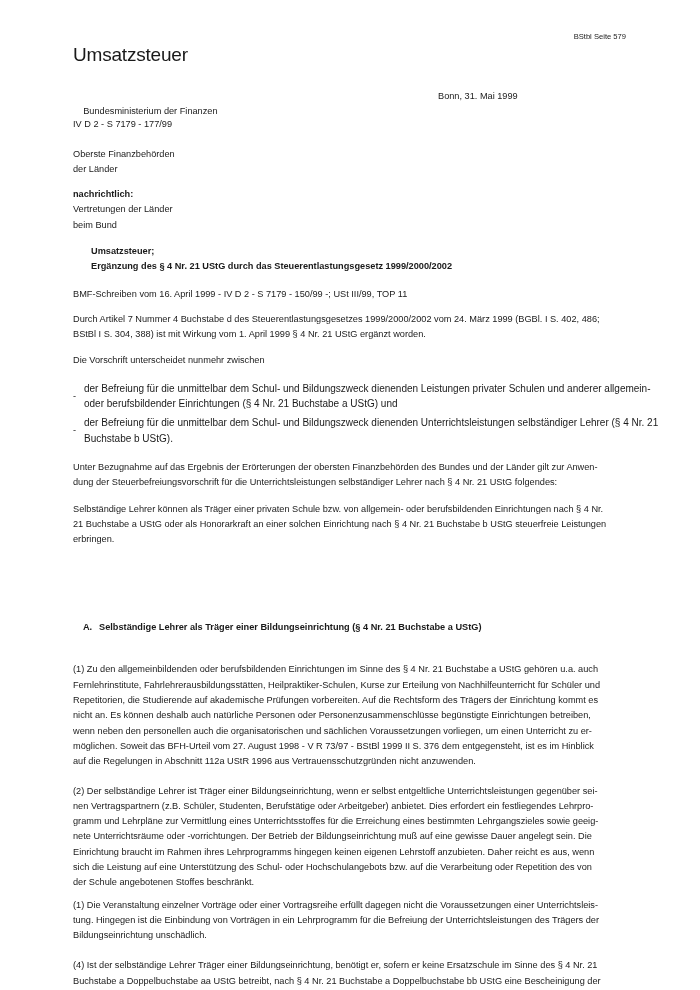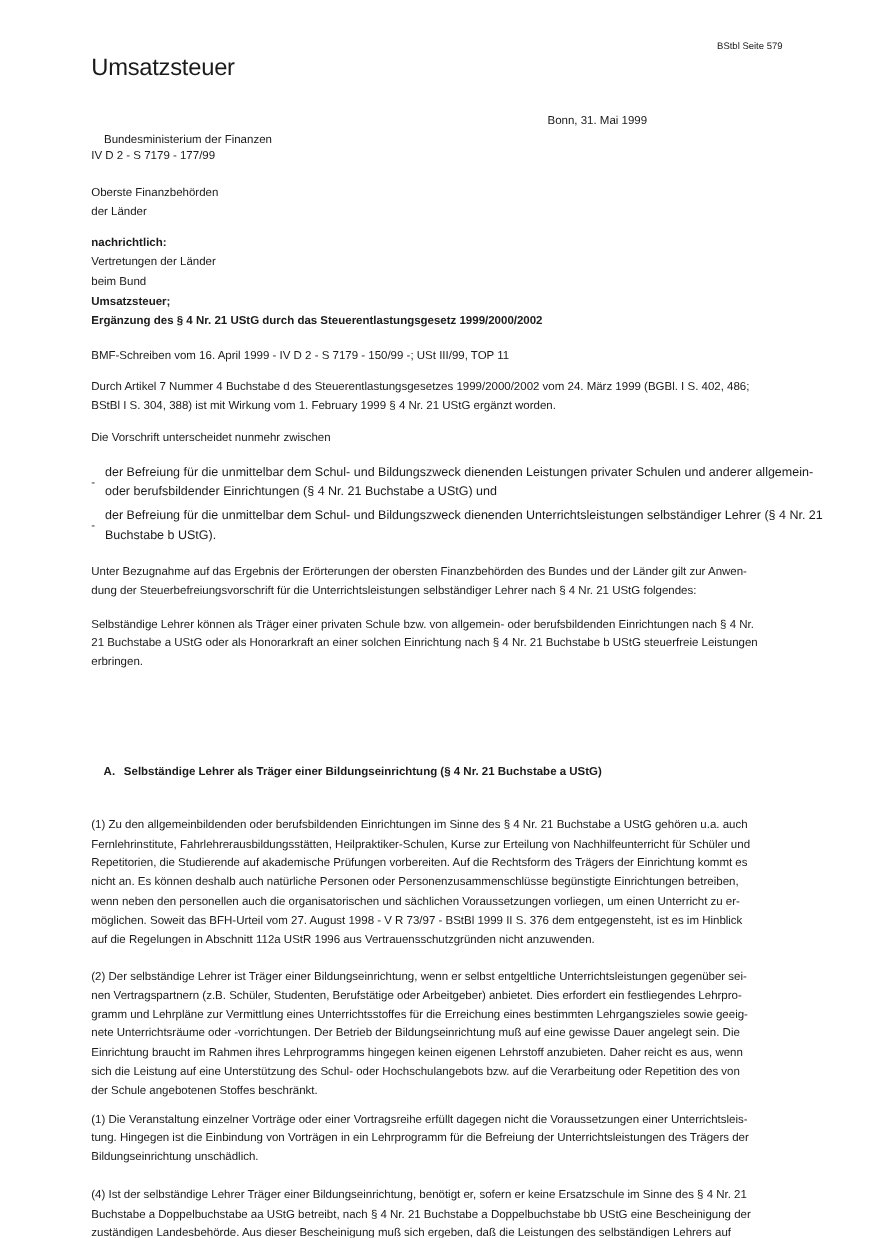--- a/index.html
+++ b/index.html
@@ -51,22 +51,22 @@
     margin-bottom: 13px;
   }
   .place-date {
     position: absolute;
     left: 365px;
     top: 0;
     white-space: pre;
   }
   .file-number   { margin-bottom: 14px; }
   .recipient     { margin-bottom: 10px; }
-  .cc-block      { margin-bottom: 1px; }
-  .subject       { margin-bottom: 12px; }
+  .cc-block      { margin-bottom: 11px; }
+  .subject       { margin-bottom: 12px; margin-left: 18px; }
   .reference     { margin-bottom: 10px; }
   .p-law         { margin-bottom: 10px; }
   .p-distinction { margin-bottom: 13px; }
   .bullet-item {
     display: flex;
     align-items: center;
     width: 560px;
   }
   .bullet-item .dash {
     flex: 0 0 11px;
@@ -119,21 +119,21 @@
     <div class="txt">Vertretungen der Länder
 beim Bund</div>
   </div>
 
   <div class="txt bold subject">Umsatzsteuer;
 Ergänzung des § 4 Nr. 21 UStG durch das Steuerentlastungsgesetz 1999/2000/2002</div>
 
   <div class="txt reference">BMF-Schreiben vom 16. April 1999 - IV D 2 - S 7179 - 150/99 -; USt III/99, TOP 11</div>
 
   <div class="txt p-law">Durch Artikel 7 Nummer 4 Buchstabe d des Steuerentlastungsgesetzes 1999/2000/2002 vom 24. März 1999 (BGBl. I S. 402, 486;
-BStBl I S. 304, 388) ist mit Wirkung vom 1. February 1999 § 4 Nr. 21 UStG ergänzt worden.</div>
+BStBl I S. 304, 388) ist mit Wirkung vom 1. April 1999 § 4 Nr. 21 UStG ergänzt worden.</div>
 
   <div class="txt p-distinction">Die Vorschrift unterscheidet nunmehr zwischen</div>
 
   <div class="bullet-item bullet-1">
     <span class="dash">-</span>
     <div class="bullet-text">der Befreiung für die unmittelbar dem Schul- und Bildungszweck dienenden Leistungen privater Schulen und anderer allgemein-
 oder berufsbildender Einrichtungen (§ 4 Nr. 21 Buchstabe a UStG) und</div>
   </div>
 
   <div class="bullet-item bullet-2">

